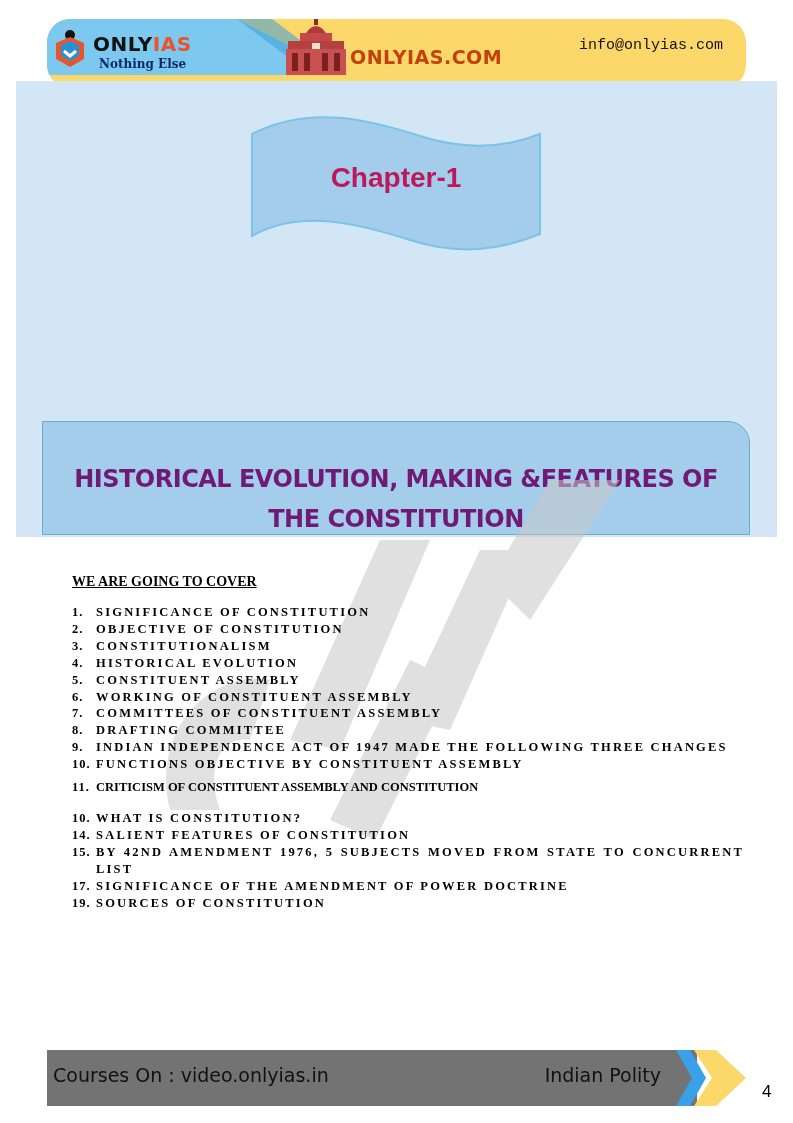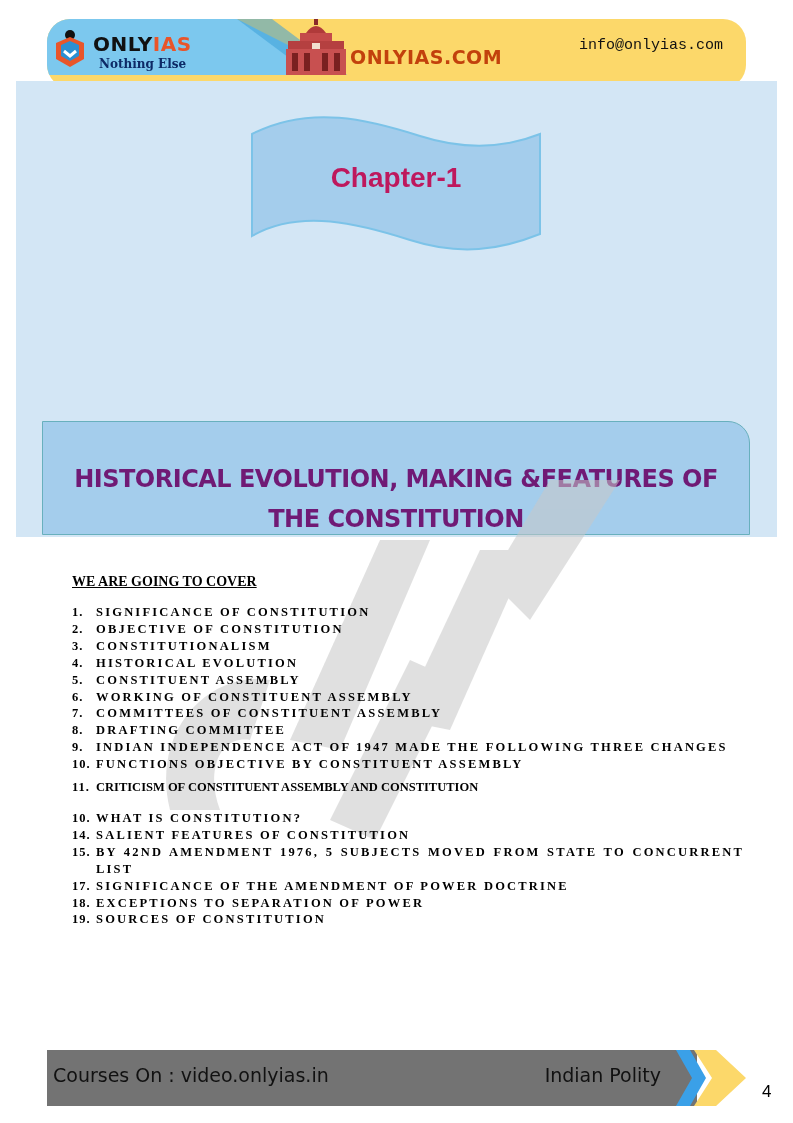--- a/index.html
+++ b/index.html
@@ -212,24 +212,20 @@
     </li>
   <li class="topic justify2">
       <span class="num">15.</span>
       <span class="txt">BY 42ND AMENDMENT 1976, 5 SUBJECTS MOVED FROM STATE TO CONCURRENT LIST</span>
     </li>
   <li class="topic">
       <span class="num">17.</span>
       <span class="txt">SIGNIFICANCE OF THE AMENDMENT OF POWER DOCTRINE</span>
     </li>
   <li class="topic">
-      <span class="num">18.</span>
-      <span class="txt">EXCEPTIONS TO SEPARATION OF POWER</span>
-    </li>
-  <li class="topic">
       <span class="num">19.</span>
       <span class="txt">SOURCES OF CONSTITUTION</span>
     </li>
 </ul>
 
 <div class="footer">
   <div class="footer-left">Courses On : video.onlyias.in</div>
   <div class="footer-right">Indian Polity</div>
 </div>
 <svg class="chevrons" viewBox="0 0 70 56">

